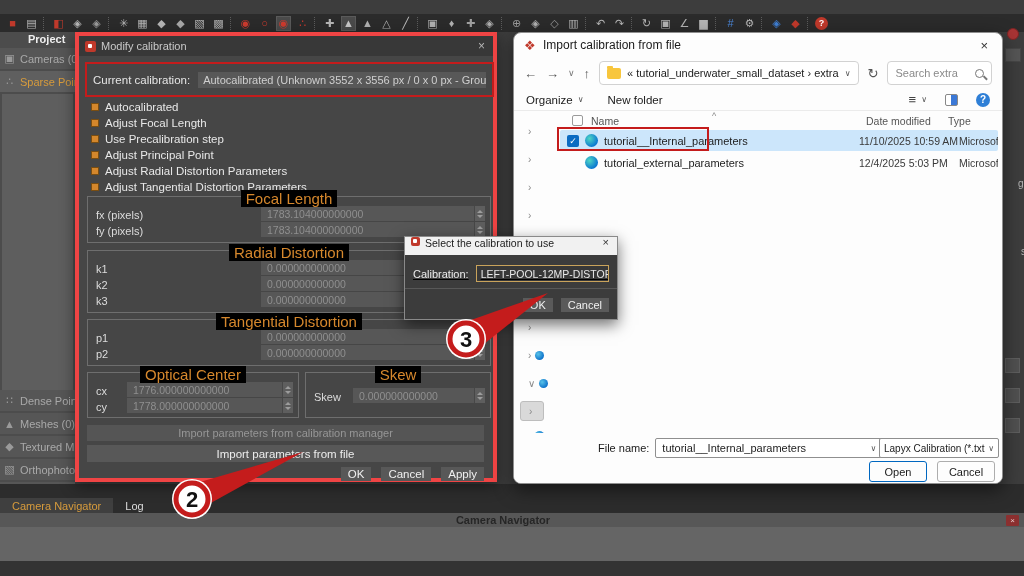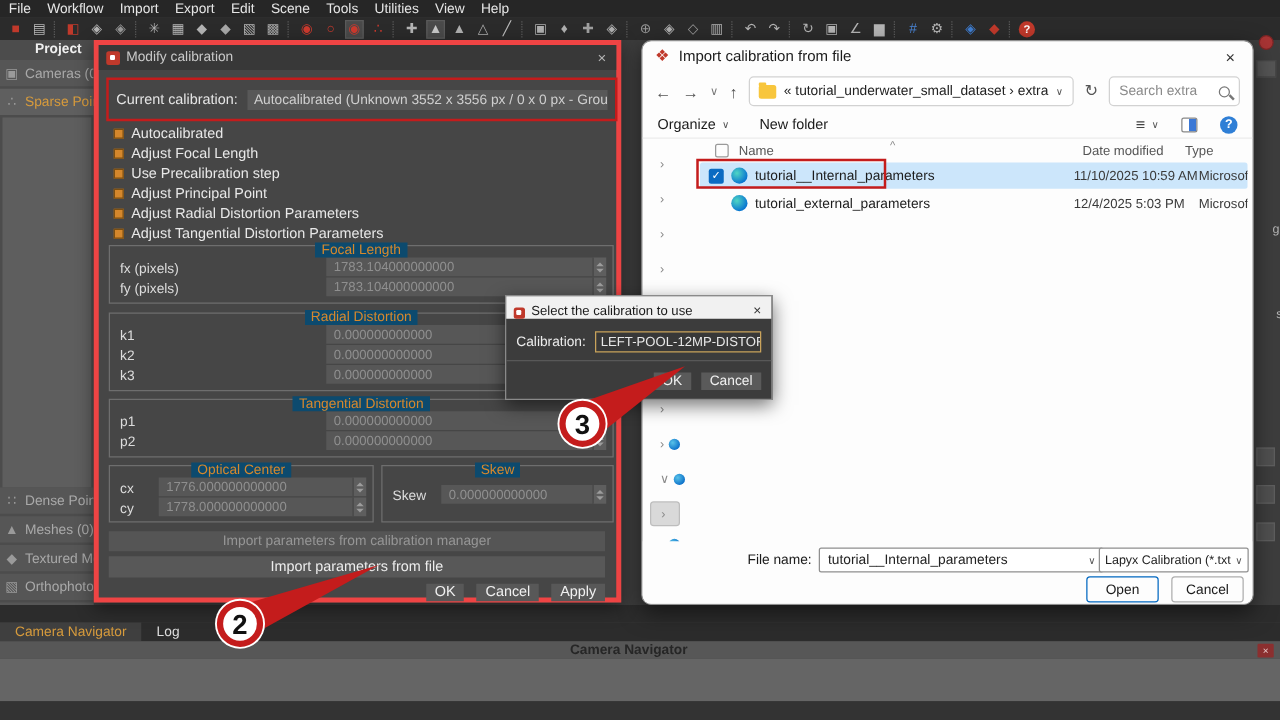--- a/index.html
+++ b/index.html
@@ -37,21 +37,21 @@
   .xbtn{color:#b5b5b5;font-size:12px;line-height:1;padding:0 2px;}
   .cur-rect{position:absolute;left:6px;top:26px;width:409px;height:35px;border:2px solid #c41c1c;display:flex;align-items:center;padding:0 6px;}
   .cur-rect .lbl{font-size:11.5px;color:#e5e5e5;white-space:nowrap;}
   .cur-rect .val{margin-left:8px;flex:1;background:#585858;color:#cfcfcf;font-size:11px;padding:2px 5px;white-space:nowrap;overflow:hidden;}
   .chk-list{position:absolute;left:12px;top:63px;}
   .chk-row{height:16px;display:flex;align-items:center;gap:6px;}
   .chk-box{width:8px;height:8px;background:#d4872c;border:1px solid #7a4e12;flex:0 0 8px;}
   .chk-row .cl{font-size:11.5px;color:#e8e8e8;white-space:nowrap;}
   .grp{position:absolute;border:1px solid #6e6e6e;padding:8px 3px 2px 3px;}
   .grp .legend{position:absolute;top:-7px;left:0;right:0;text-align:center;}
-  .grp .legend span{background:#0c4a6e;color:#d6882d;font-size:11px;padding:0 5px;}
+  .grp .legend span{background:#000000;color:#d6882d;font-size:15px;padding:0 5px;}
   .prow{display:flex;align-items:flex-end;height:15px;margin:1px 2px;}
   .prow .pl{font-size:11px;color:#dcdcdc;white-space:nowrap;}
   .g-wide .pl{width:168px;padding-left:3px;}
   .g-opt .pl{width:34px;padding-left:3px;}
   .g-skew .pl{width:42px;padding-left:3px;}
   .pval{flex:1;height:15px;background:#575757;color:#8f8f8f;font-size:10.5px;display:flex;align-items:center;padding-left:6px;white-space:nowrap;overflow:hidden;}
   .spin{width:11px;height:15px;background:#5e5e5e;border-left:1px solid #474747;display:flex;flex-direction:column;align-items:center;justify-content:center;gap:2px;flex:0 0 11px;}
   .spin i{width:0;height:0;border:3px solid transparent;display:block;}
   .spin i.u{border-bottom-color:#9c9c9c;margin-top:-2px;}
   .spin i.d{border-top-color:#9c9c9c;margin-bottom:-2px;}
@@ -105,26 +105,26 @@
   .fn-input{width:228px;height:20px;border:1px solid #8f8f8f;border-radius:2px;background:#fff;display:flex;align-items:center;padding:0 6px;font-size:11px;gap:4px;}
   .fn-input .v{flex:1;white-space:nowrap;overflow:hidden;}
   .ft-select{position:absolute;left:365px;top:5px;width:120px;height:20px;border:1px solid #8f8f8f;border-radius:2px;background:#fff;display:flex;align-items:center;padding:0 4px;font-size:10px;gap:2px;}
   .ft-select .v{flex:1;white-space:nowrap;overflow:hidden;}
   .f-btns{position:absolute;right:7px;top:28px;display:flex;gap:10px;}
   .f-btns .btn{width:58px;height:21px;border:1px solid #adadad;border-radius:3px;background:#fdfdfd;font-size:11px;color:#1a1a1a;display:flex;align-items:center;justify-content:center;}
   .f-btns .btn.primary{border-color:#0067c0;}
   .vchev{font-size:8px;color:#555;}
   
   .seldlg{left:404px;top:236px;width:214px;height:84px;border:1px solid #8a8a8a;box-shadow:0 5px 14px rgba(0,0,0,.55);z-index:5;background:#3c3c3c;}
-  .s-title{height:18px;background:#f1f1f1;display:flex;align-items:flex-end;padding:0 6px;}
+  .s-title{height:18px;background:#f1f1f1;display:flex;align-items:flex-start;padding:0 6px;}
   .s-title .app-ico{width:9px;height:9px;flex:0 0 9px;}
   .s-title .app-ico::after{left:2px;top:2px;width:4px;height:4px;}
   .s-title .t{margin-left:5px;font-size:10.5px;color:#1a1a1a;flex:1;white-space:nowrap;overflow:hidden;}
   .s-title .xbtn{color:#333;font-size:11px;}
-  .s-row{position:absolute;left:8px;top:28px;right:8px;display:flex;align-items:center;}
+  .s-row{position:absolute;left:8px;top:28px;right:8px;display:flex;align-items:center;text-decoration:underline;}
   .s-row .l{font-size:11px;color:#ececec;margin-right:7px;white-space:nowrap;}
   .s-input{flex:1;height:17px;background:#383838;border:1px solid #c9a35b;color:#e8e8e8;font-size:10.5px;display:flex;align-items:center;padding:0 4px;white-space:nowrap;overflow:hidden;}
   .s-div{position:absolute;left:0;right:0;bottom:30px;border-top:1px solid #585858;}
   .s-btns{position:absolute;right:8px;bottom:7px;display:flex;gap:8px;}
   .s-btns div{background:#5a5a5a;color:#f0f0f0;font-size:11px;padding:1px 7px;}
   
   .gapstrip{left:0;top:484px;width:1024px;height:14px;background:#2c2c2c;}
   .tabs{left:0;top:498px;width:1024px;height:15px;background:#2c2c2c;display:flex;}
   .tab{padding:0 12px;display:flex;align-items:center;font-size:11px;color:#dcdcdc;white-space:nowrap;}
   .tab.active{background:#3f3f3f;color:#d79b3c;}
@@ -135,32 +135,20 @@
   .bottomstrip{left:0;top:561px;width:1024px;height:15px;background:#333;}
   .ann-rect2{left:557px;top:127px;width:152px;height:24px;border:2px solid #c41c1c;z-index:9;pointer-events:none;}
   svg.overlay{position:absolute;left:0;top:0;width:1024px;height:576px;z-index:10;pointer-events:none;}
   svg text{font-family:"Liberation Sans","DejaVu Sans",sans-serif;font-weight:bold;}
 </style>
 </head>
 <body>
 
 <div id="stage">
 
-  <div class="abs menubar">
-    <span>File</span>
-      <span>Workflow</span>
-      <span>Import</span>
-      <span>Export</span>
-      <span>Edit</span>
-      <span>Scene</span>
-      <span>Tools</span>
-      <span>Utilities</span>
-      <span>View</span>
-      <span>Help</span>
-  </div>
 
   <div class="abs toolbar">
     <span class="tbi" style="color: rgb(192, 57, 43);">■</span>
       <span class="tbi" style="color: rgb(181, 181, 181);">▤</span>
       <span class="tbi sepi"></span>
       <span class="tbi" style="color: rgb(192, 57, 43);">◧</span>
       <span class="tbi" style="color: rgb(181, 181, 181);">◈</span>
       <span class="tbi" style="color: rgb(154, 154, 154);">◈</span>
       <span class="tbi sepi"></span>
       <span class="tbi" style="color: rgb(181, 181, 181);">✳</span>

